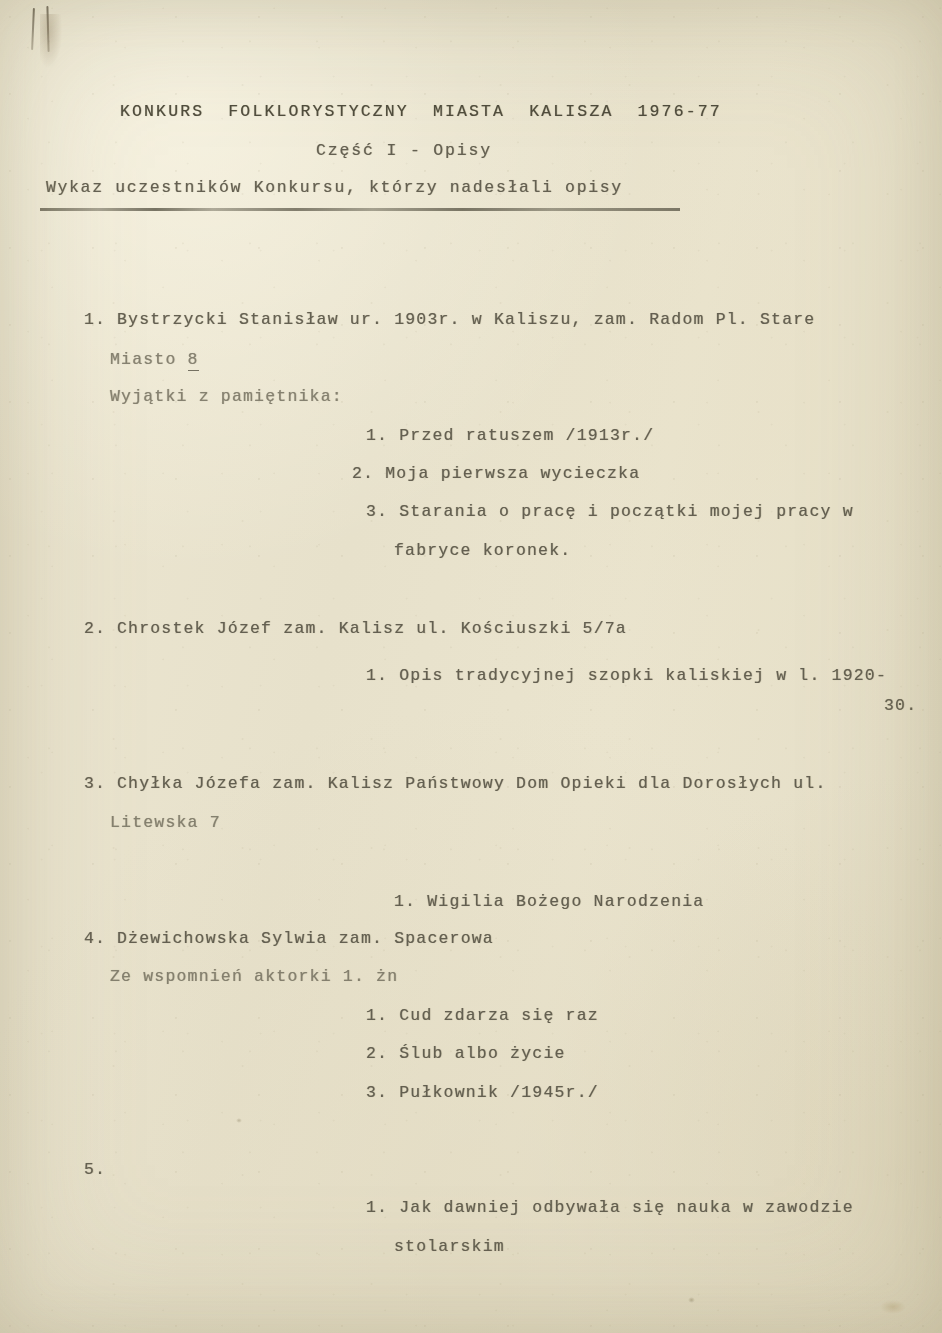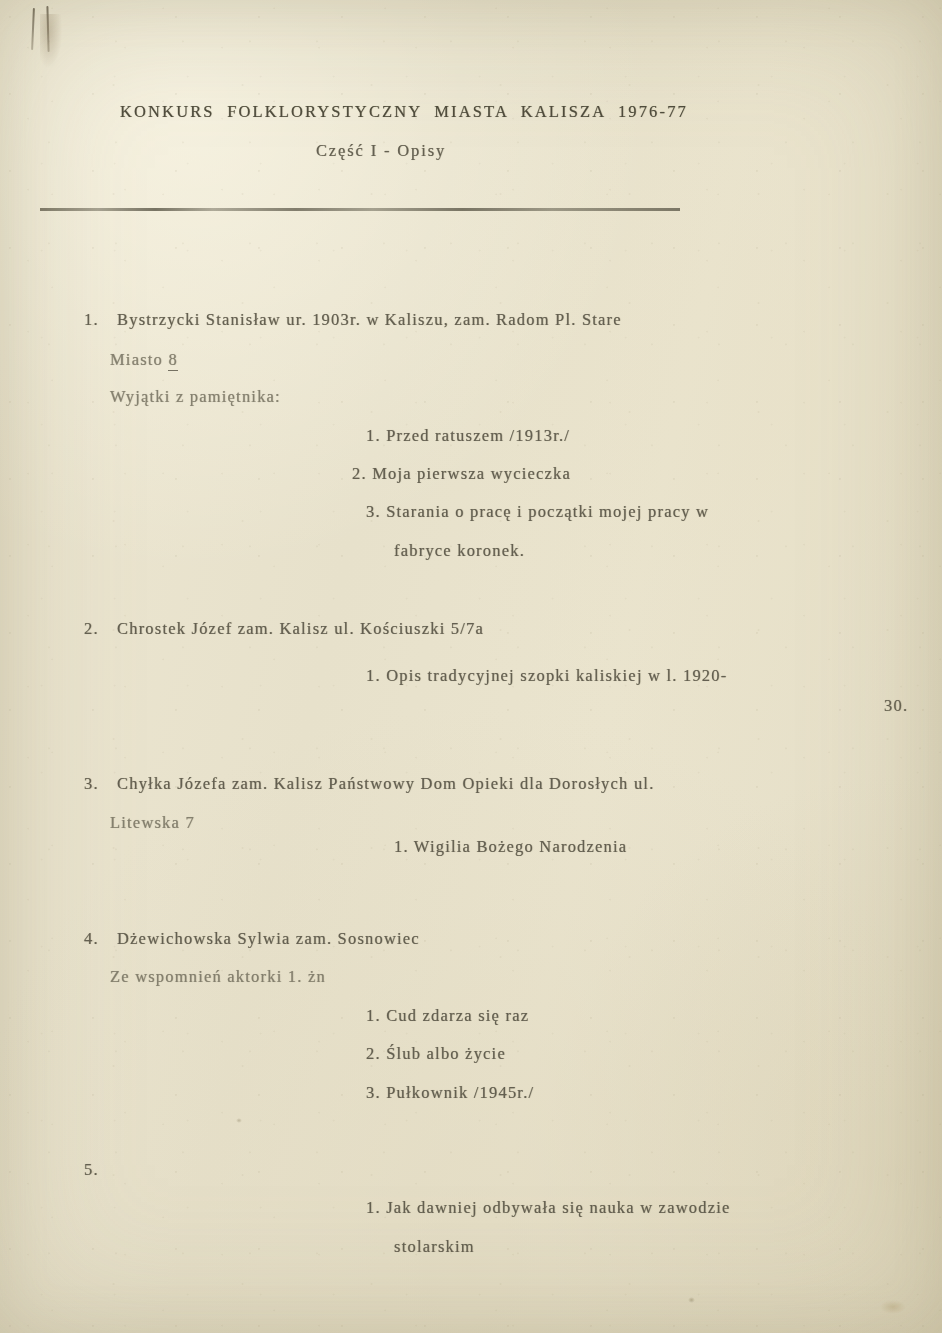--- a/index.html
+++ b/index.html
@@ -6,21 +6,21 @@
     margin: 0;
     padding: 0;
     background: #6b6b6b;
   }
   #page {
     position: relative;
     width: 942px;
     height: 1333px;
     overflow: hidden;
     background: #86efac;
-    font-family: Liberation Serif, serif;
+    font-family: Liberation Mono, monospace;
   }
   
   #paper-texture {
     position: absolute;
     inset: 0;
     background:
       radial-gradient(ellipse 70% 50% at 20% 8%, rgba(255,252,238,0.55), rgba(255,252,238,0) 70%),
       radial-gradient(ellipse 60% 45% at 85% 30%, rgba(232,225,200,0.5), rgba(232,225,200,0) 72%),
       radial-gradient(ellipse 80% 60% at 50% 95%, rgba(222,214,188,0.55), rgba(222,214,188,0) 70%),
       radial-gradient(ellipse 50% 40% at 95% 88%, rgba(215,206,176,0.5), rgba(215,206,176,0) 75%),
@@ -115,20 +115,21 @@
   <div id="paper-speckle"></div>
 
   <div class="pen-stroke" id="pen-stroke-1"></div>
   <div class="pen-stroke" id="pen-stroke-2"></div>
   <div id="pen-smudge"></div>
 
   <div class="tw strong" id="title-line">KONKURS  FOLKLORYSTYCZNY  MIASTA  KALISZA  1976-77</div>
 
   <div class="tw" id="subtitle-line">Część I - Opisy</div>
 
+  <div class="tw" id="caption-line">Wykaz uczestników Konkursu, którzy nadesłali opisy</div>
 
   <div id="header-rule"></div>
 
   <div class="tw" style="left:84px; top:312px;">1.</div>
   <div class="tw" style="left:117px; top:312px;">Bystrzycki Stanisław ur. 1903r. w Kaliszu, zam. Radom Pl. Stare</div>
 
   <div class="tw faint" style="left:110px; top:352px;"><span>Miasto </span><span class="u8">8</span></div>
 
   <div class="tw faint" style="left:110px; top:389px;">Wyjątki z pamiętnika:</div>
 
@@ -141,24 +142,24 @@
   <div class="tw" style="left:117px; top:621px;text-align:right;">Chrostek Józef zam. Kalisz ul. Kościuszki 5/7a</div>
 
   <div class="tw" style="left:366px; top:668px;">1. Opis tradycyjnej szopki kaliskiej w l. 1920-</div>
   <div class="tw" style="left:884px; top:698px;">30.</div>
 
   <div class="tw" style="left:84px; top:776px;">3.</div>
   <div class="tw" style="left:117px; top:776px;">Chyłka Józefa zam. Kalisz Państwowy Dom Opieki dla Dorosłych ul.</div>
 
   <div class="tw faint" style="left:110px; top:815px;">Litewska 7</div>
 
-  <div class="tw" style="left:394px; top:839px;">1. Wigilia Bożego Narodzenia</div>
+  <div class="tw" style="left:394px; top:894px;">1. Wigilia Bożego Narodzenia</div>
 
   <div class="tw" style="left:84px; top:931px;">4.</div>
-  <div class="tw" style="left:117px; top:931px;">Dżewichowska Sylwia zam. Sosnowiec</div>
+  <div class="tw" style="left:117px; top:931px;">Dżewichowska Sylwia zam. Spacerowa</div>
 
   <div class="tw faint" style="left:110px; top:969px;">Ze wspomnień aktorki 1. żn</div>
 
   <div class="tw" style="left:366px; top:1008px;">1. Cud zdarza się raz</div>
   <div class="tw" style="left:366px; top:1046px;">2. Ślub albo życie</div>
   <div class="tw" style="left:366px; top:1085px;">3. Pułkownik /1945r./</div>
 
   <div class="tw" style="left:84px; top:1162px;">5.</div>
 
   <div class="tw" style="left:366px; top:1200px;">1. Jak dawniej odbywała się nauka w zawodzie</div>

